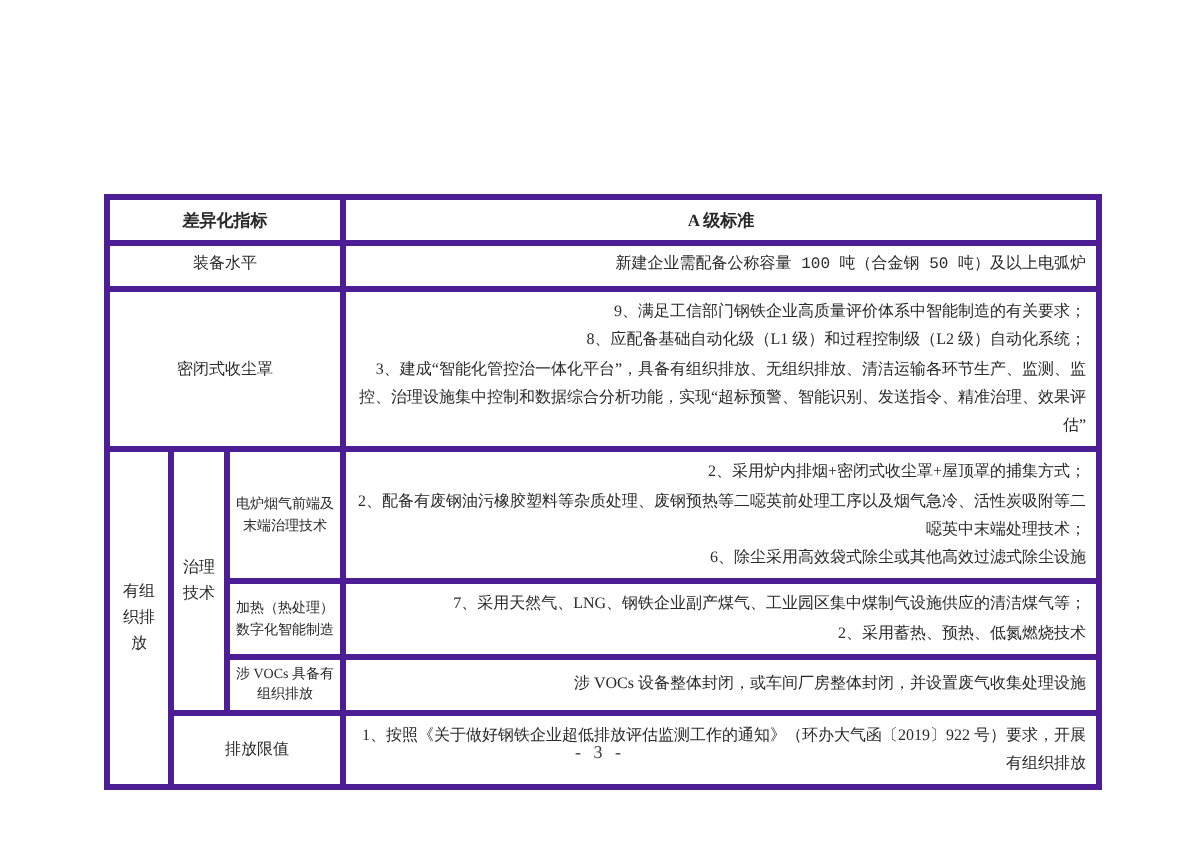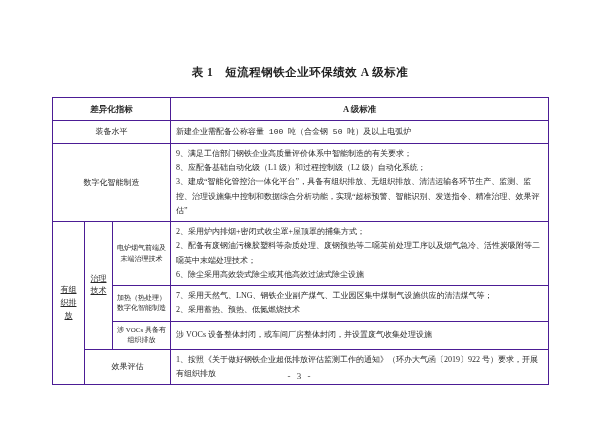--- a/index.html
+++ b/index.html
@@ -29,21 +29,21 @@
   }
   table.doc-table {
     position: absolute;
     left: 52px;
     top: 97px;
     width: 496px;
     border-collapse: collapse;
     table-layout: fixed;
   }
   table.doc-table td {
-    border: 1px solid #4c1d95;
+    border: 3px solid #4c1d95;
     vertical-align: middle;
     overflow: hidden;
   }
   .r-header   { height: 23px; }
   .r-equip    { height: 23px; font-family: Liberation Mono, monospace; }
   .r-digital  { height: 73px; }
   .r-eaf      { height: 62px; }
   .r-heating  { height: 34px; }
   .r-vocs     { height: 28px; }
   .r-limits   { height: 22px; }
@@ -62,47 +62,45 @@
     font-size: 7px;
     line-height: 1.5;
   }
   .vwrap {
     width: 2em;
     margin: 0 auto;
     font-size: 8px;
     line-height: 1.6;
     word-break: break-all;
     text-align: center;
-    text-decoration: underline;
   }
   td.content {
     font-size: 8px;
     line-height: 1.78;
     padding: 3px 5px;
-    text-align: left;
+    text-align: right;
     color: #2a2a2a;
   }
   td.content div { margin: 0; }
   .page-number {
     position: absolute;
     top: 371px;
     left: 0;
     width: 100%;
     text-align: center;
     font-size: 9px;
     letter-spacing: 2px;
     color: #3c3c3c;
   }
 </style>
 </head>
 <body>
 
 <div class="page">
 
-  <div class="doc-title">表 1　短流程钢铁企业环保绩效 A 级标准</div>
 
   <table class="doc-table">
     <colgroup>
       <col style="width:32px">
       <col style="width:28px">
       <col style="width:58px">
       <col style="width:378px">
     </colgroup>
 
     <tbody>
@@ -112,21 +110,21 @@
     </tr>
 
     <tr class="r-equip">
       <td colspan="3" class="label">装备水平</td>
       <td class="content">
         <div>新建企业需配备公称容量 100 吨（合金钢 50 吨）及以上电弧炉</div>
       </td>
     </tr>
 
     <tr class="r-digital">
-      <td colspan="3" class="label">数字化智能制造</td>
+      <td colspan="3" class="label">密闭式收尘罩</td>
       <td class="content">
         <div>9、满足工信部门钢铁企业高质量评价体系中智能制造的有关要求；</div>
         <div>8、应配备基础自动化级（L1 级）和过程控制级（L2 级）自动化系统；</div>
         <div>3、建成“智能化管控治一体化平台”，具备有组织排放、无组织排放、清洁运输各环节生产、监测、监控、治理设施集中控制和数据综合分析功能，实现“超标预警、智能识别、发送指令、精准治理、效果评估”</div>
       </td>
     </tr>
 
     <tr class="r-eaf">
       <td rowspan="4" class="label">
         <div class="vwrap">有组织排放</div>
@@ -151,21 +149,21 @@
     </tr>
 
     <tr class="r-vocs">
       <td class="label sub">涉 VOCs 具备有组织排放</td>
       <td class="content">
         <div>涉 VOCs 设备整体封闭，或车间厂房整体封闭，并设置废气收集处理设施</div>
       </td>
     </tr>
 
     <tr class="r-limits">
-      <td colspan="2" class="label">效果评估</td>
+      <td colspan="2" class="label">排放限值</td>
       <td class="content">
         <div>1、按照《关于做好钢铁企业超低排放评估监测工作的通知》（环办大气函〔2019〕922 号）要求，开展有组织排放</div>
       </td>
     </tr>
   </tbody>
     </table>
 
   <div class="page-number">- 3 -</div>
 
 </div>

